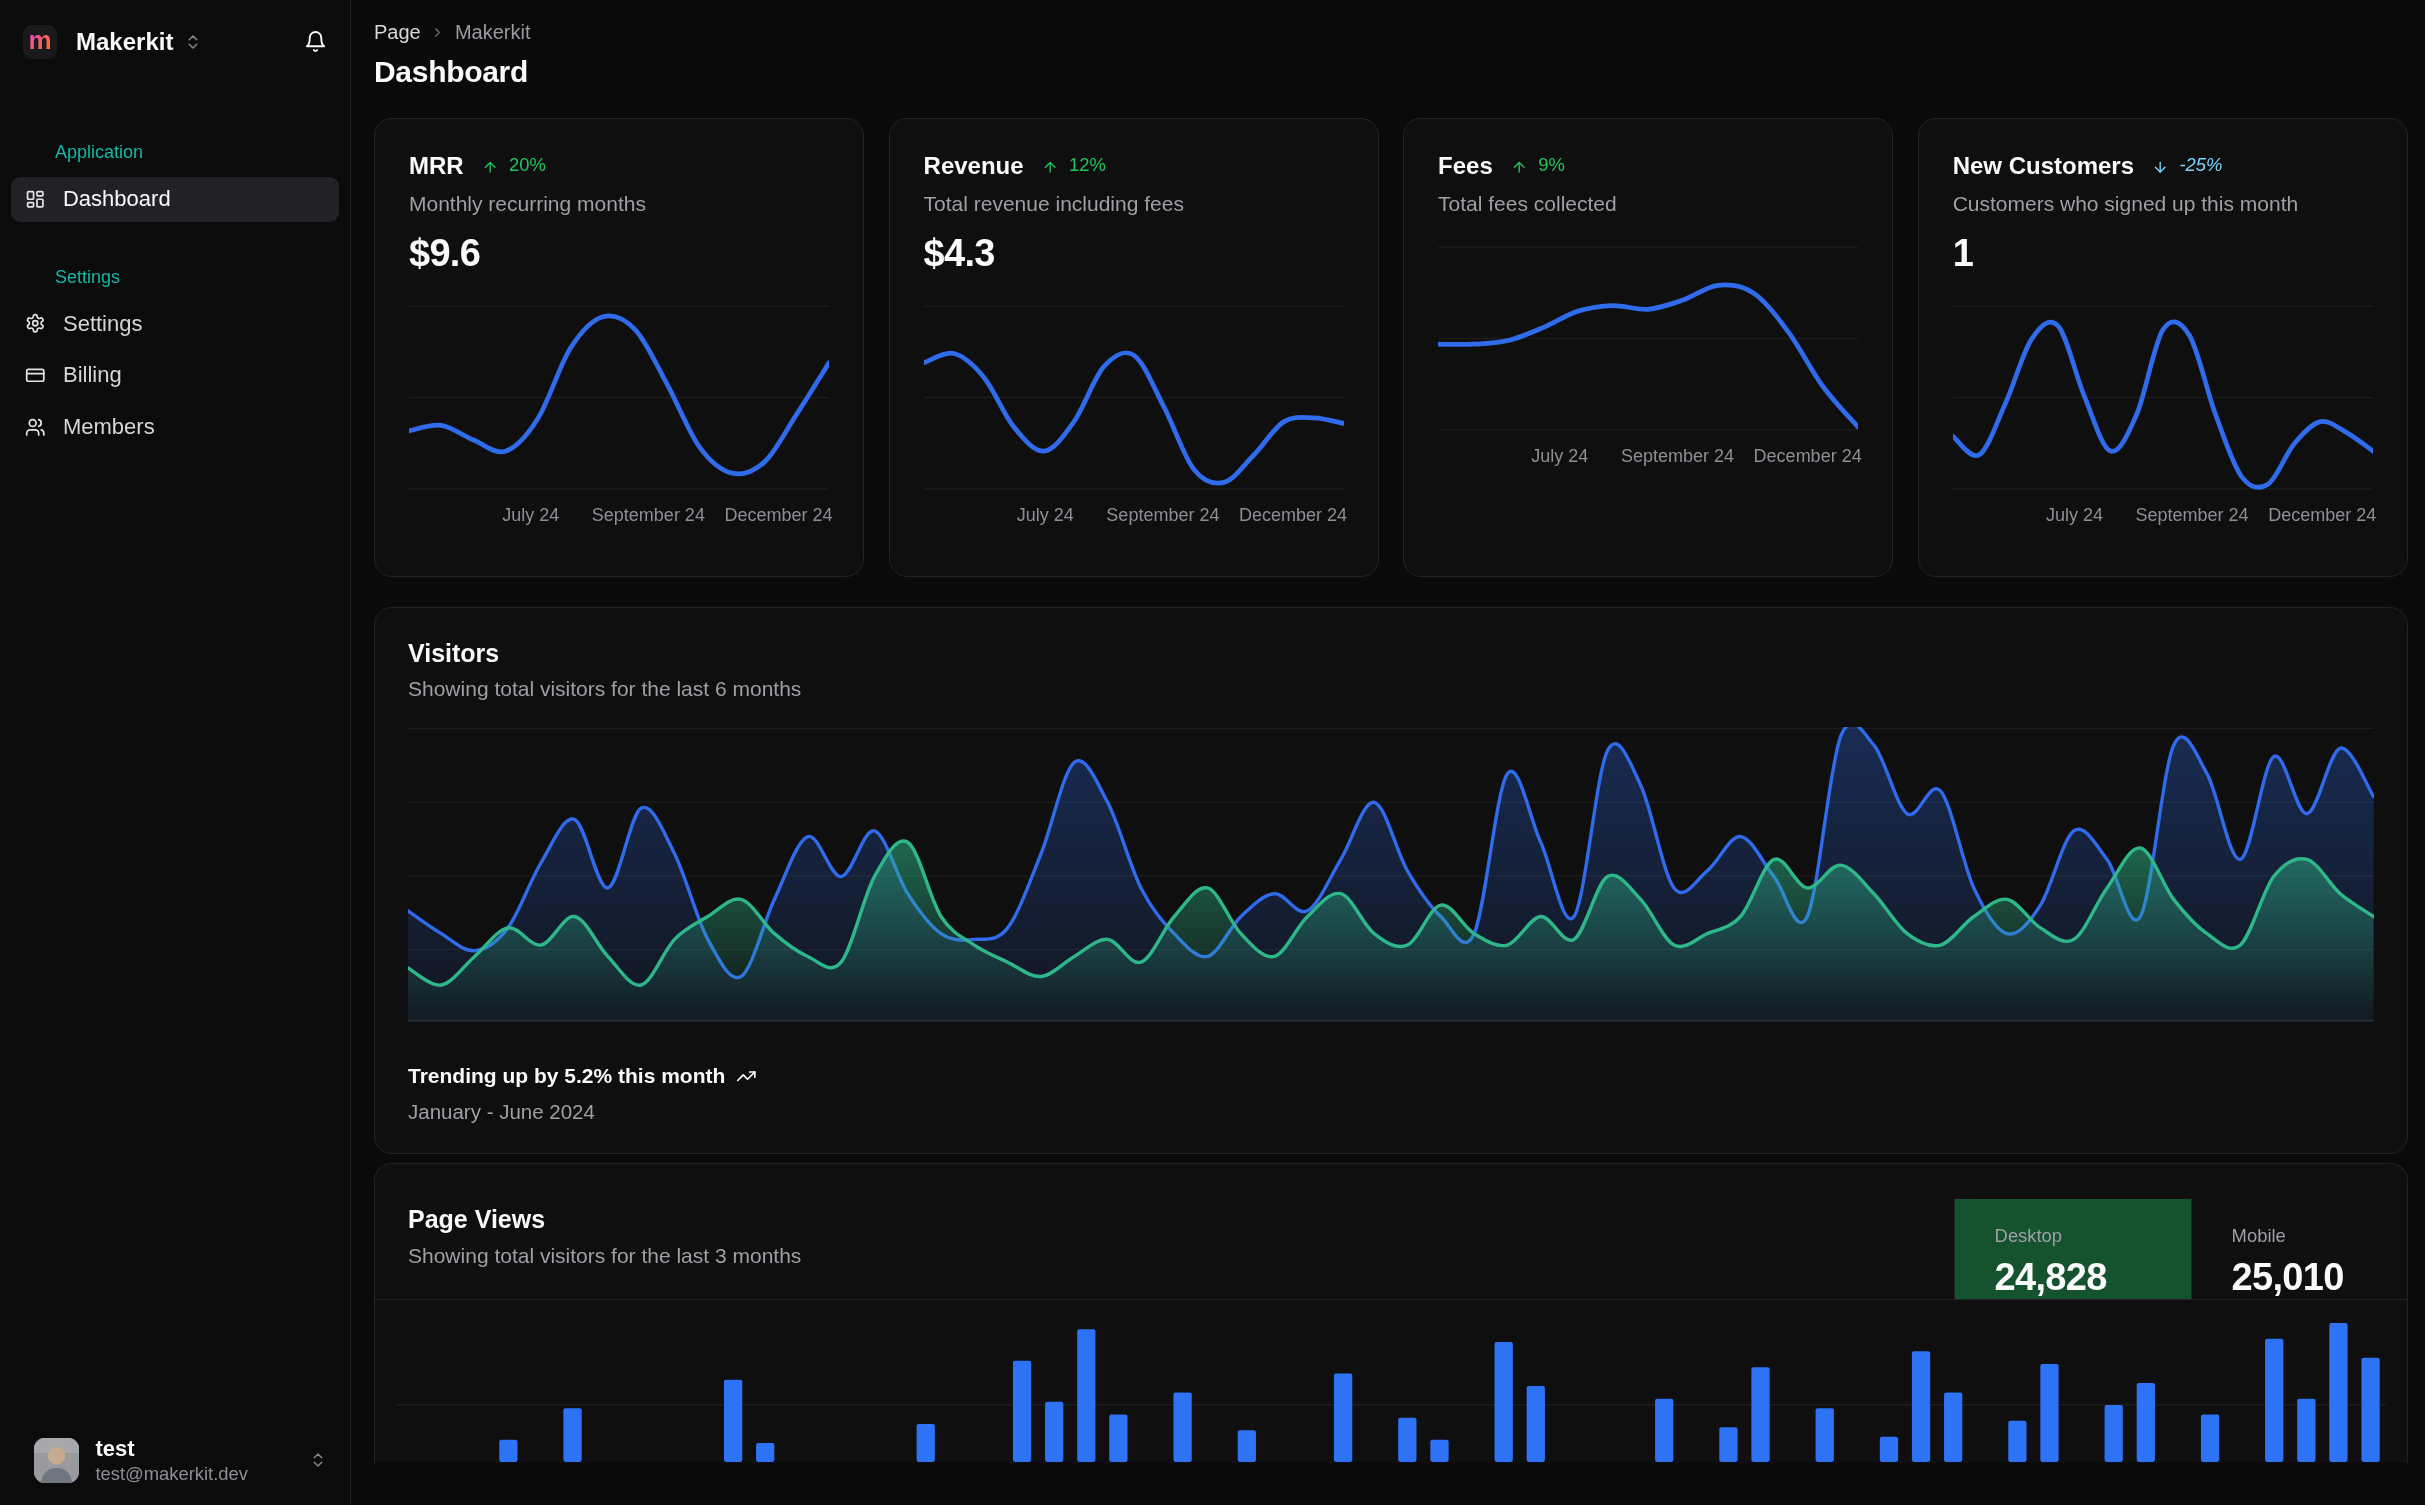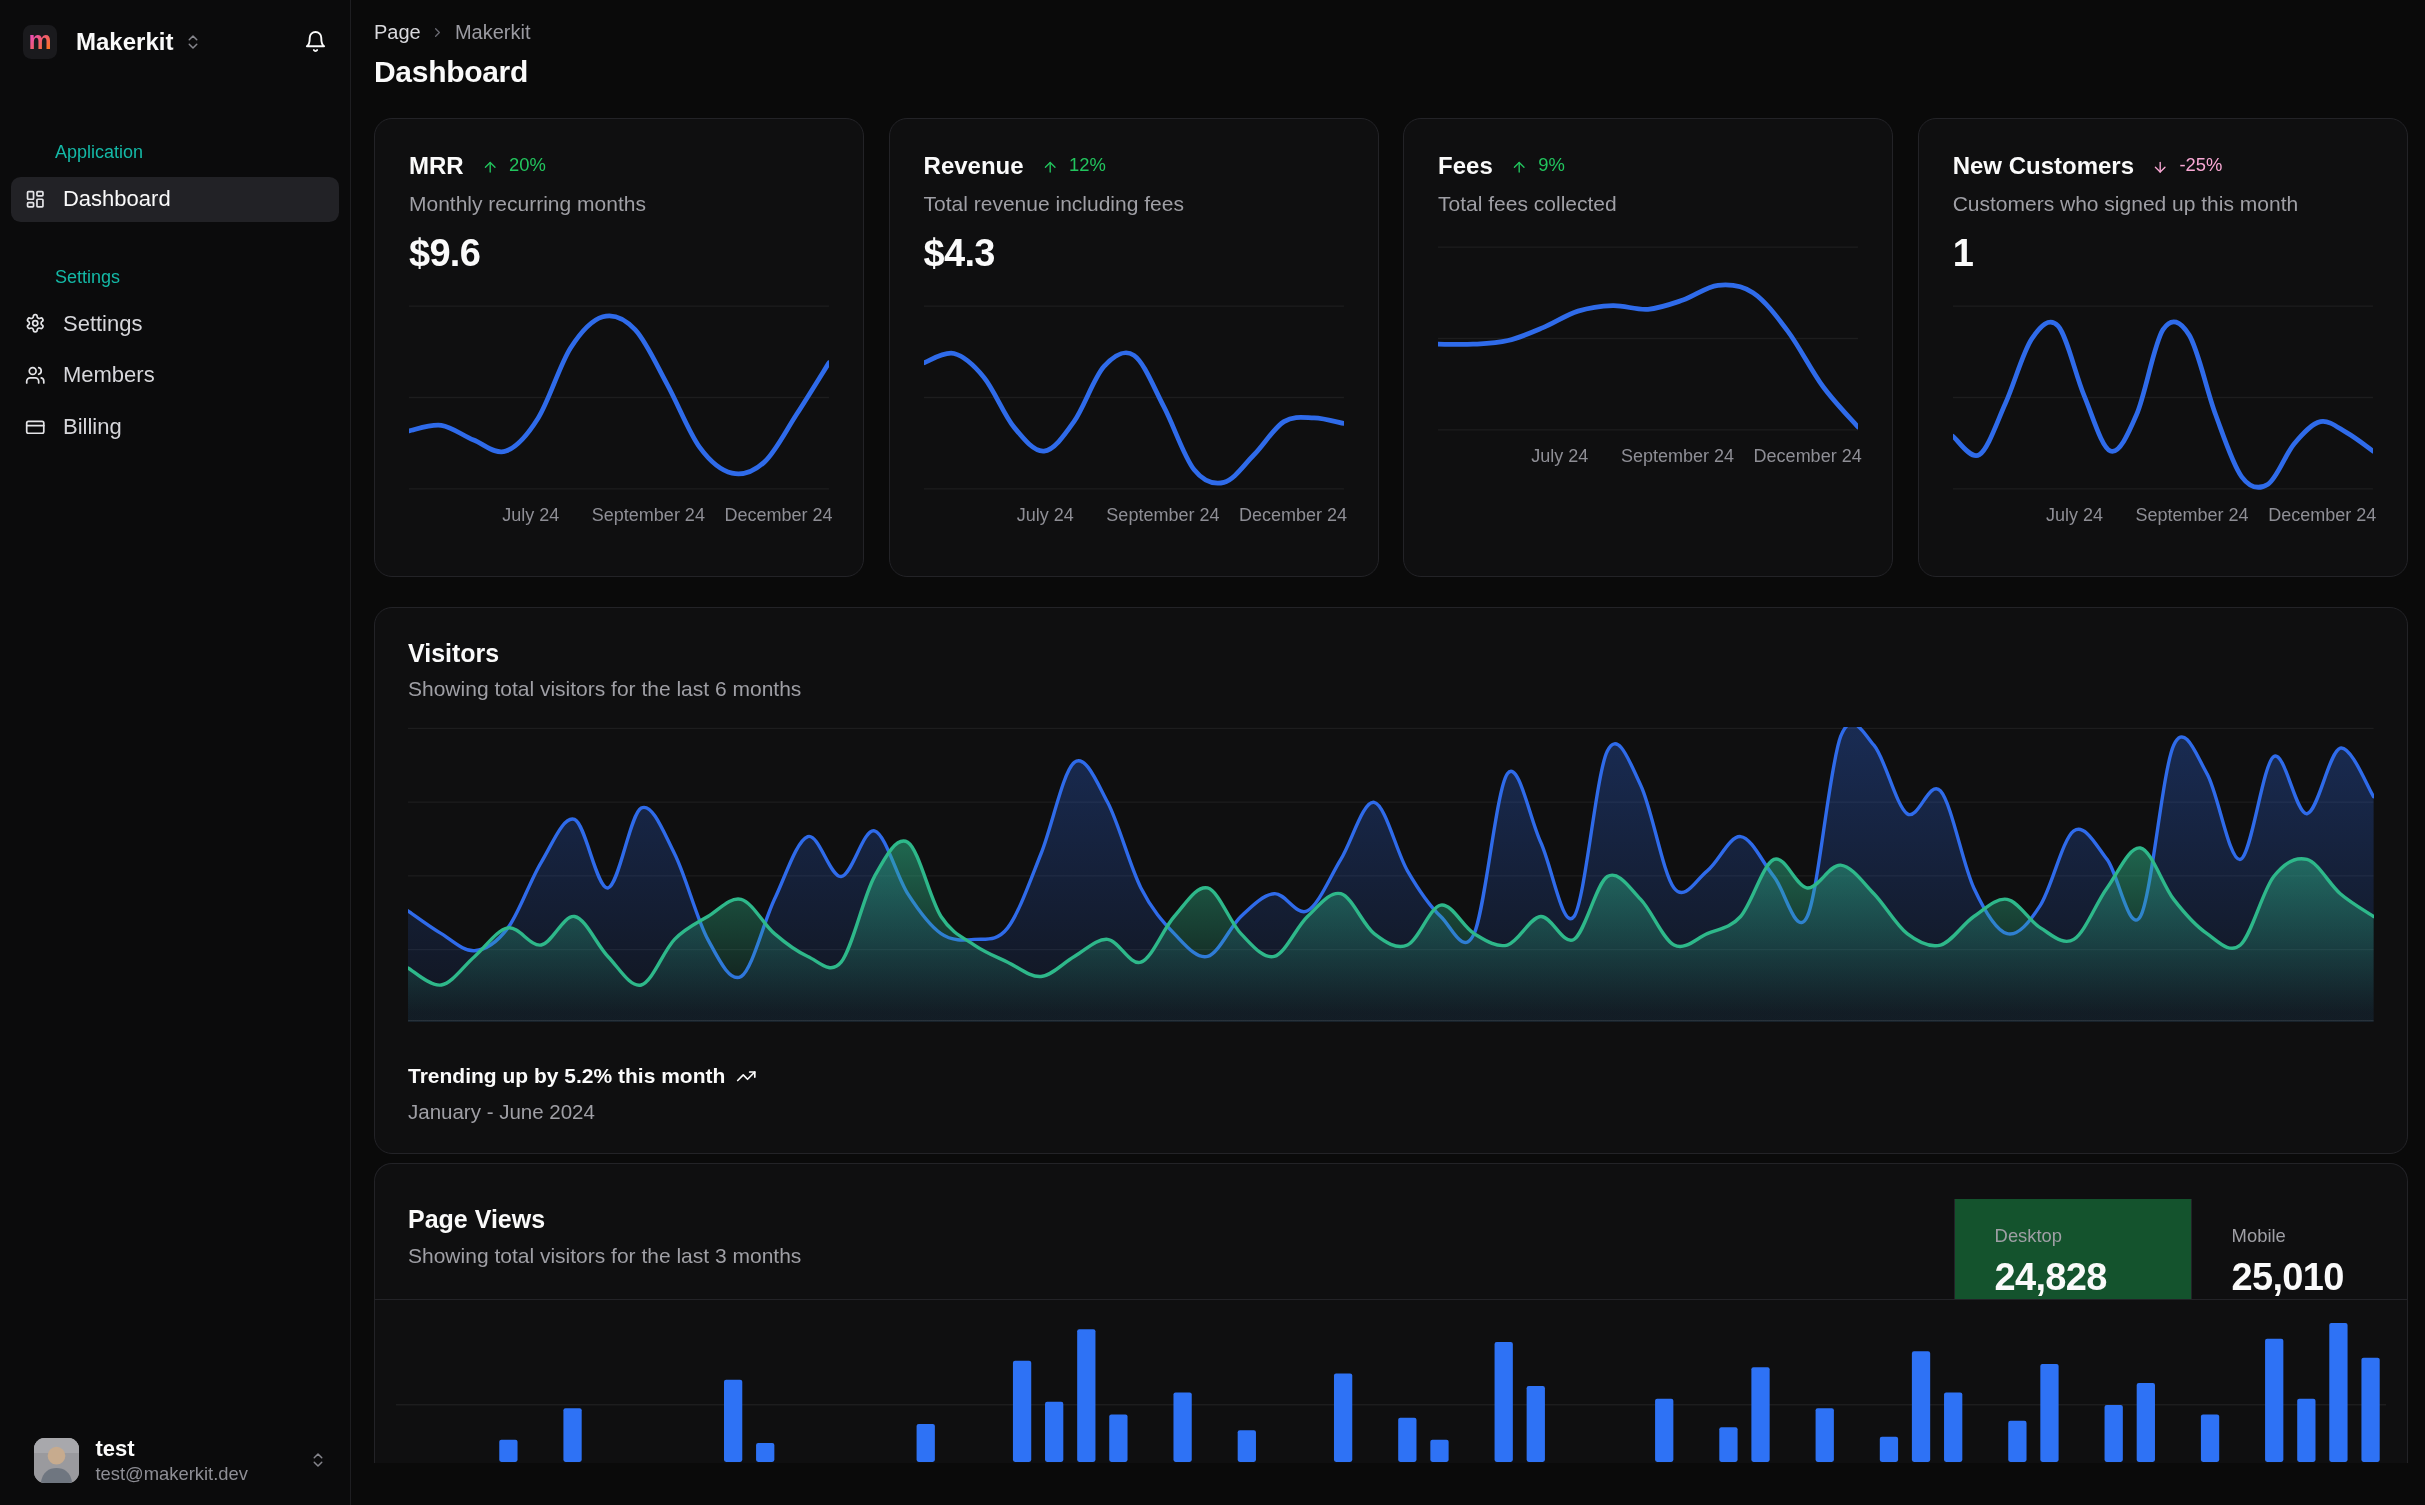--- a/index.html
+++ b/index.html
@@ -49,21 +49,21 @@
   .bc-cur { color:#9a9aa1; cursor:pointer; }
   .page-title { margin-top:11px; font-size:30px; font-weight:700; letter-spacing:-0.3px; }
 
   .stats-grid { margin-top:29px; display:grid; grid-template-columns:repeat(4,1fr); gap:24.6px; }
   .card { background:#0f0f10; border:1.4px solid #232327; border-radius:18px; }
   .stat-card { height:459px; padding:33px 34px 27px; display:flex; flex-direction:column; }
   .sc-head { display:flex; align-items:baseline; }
   .sc-title { font-size:24px; font-weight:600; }
   .trend { display:inline-flex; align-items:center; gap:11px; margin-left:18px; font-size:18.4px; }
   .trend.up { color:#22c55e; }
-  .trend.down { color:#f9a8d4; }
+  .trend.down { color:#7dd3fc;font-style:italic; }
   .trend .icon { transform:translateY(2px); }
   .sc-desc { margin-top:12.3px; font-size:21px; color:#9f9fa5; }
   .sc-value { margin-top:16.4px; font-size:38px; font-weight:700; letter-spacing:-0.7px; }
   .spark-wrap { margin-top:23px; height:199px; }
   .spark-wrap svg { width:100%; height:100%; display:block; }
   .spark-axis { position:relative; height:22px; margin-top:8.2px; }
   .spark-axis span { position:absolute; transform:translateX(-50%); font-size:18px; color:#8e8e95; white-space:nowrap; }
 
   .visitors-card { margin-top:30px; padding:31px 33px 29px; }
   .v-title { font-size:25px; font-weight:600; }
@@ -134,36 +134,36 @@
           <svg width="20.5" height="20.5" viewBox="0 0 24 24" fill="none" stroke="currentColor" stroke-width="2" stroke-linecap="round" stroke-linejoin="round">
               <path d="M12.22 2h-.44a2 2 0 0 0-2 2v.18a2 2 0 0 1-1 1.73l-.43.25a2 2 0 0 1-2 0l-.15-.08a2 2 0 0 0-2.73.73l-.22.38a2 2 0 0 0 .73 2.73l.15.1a2 2 0 0 1 1 1.72v.51a2 2 0 0 1-1 1.74l-.15.09a2 2 0 0 0-.73 2.73l.22.38a2 2 0 0 0 2.73.73l.15-.08a2 2 0 0 1 2 0l.43.25a2 2 0 0 1 1 1.73V20a2 2 0 0 0 2 2h.44a2 2 0 0 0 2-2v-.18a2 2 0 0 1 1-1.73l.43-.25a2 2 0 0 1 2 0l.15.08a2 2 0 0 0 2.73-.73l.22-.39a2 2 0 0 0-.73-2.73l-.15-.08a2 2 0 0 1-1-1.74v-.5a2 2 0 0 1 1-1.74l.15-.09a2 2 0 0 0 .73-2.73l-.22-.38a2 2 0 0 0-2.73-.73l-.15.08a2 2 0 0 1-2 0l-.43-.25a2 2 0 0 1-1-1.73V4a2 2 0 0 0-2-2z"></path>
               <circle cx="12" cy="12" r="3"></circle>
             </svg>
         </span>
         <span class="lbl">Settings</span>
       </div>
       <div class="nav-item">
         <span class="icon">
           <svg width="20.5" height="20.5" viewBox="0 0 24 24" fill="none" stroke="currentColor" stroke-width="2" stroke-linecap="round" stroke-linejoin="round">
+              <rect width="20" height="14" x="2" y="5" rx="2"></rect>
+              <line x1="2" x2="22" y1="10" y2="10"></line>
+            </svg>
+        </span>
+        <span class="lbl">Billing</span>
+      </div>
+      <div class="nav-item">
+        <span class="icon">
+          <svg width="20.5" height="20.5" viewBox="0 0 24 24" fill="none" stroke="currentColor" stroke-width="2" stroke-linecap="round" stroke-linejoin="round">
               <path d="M16 21v-2a4 4 0 0 0-4-4H6a4 4 0 0 0-4 4v2"></path>
               <circle cx="9" cy="7" r="4"></circle>
               <path d="M22 21v-2a4 4 0 0 0-3-3.87"></path>
               <path d="M16 3.13a4 4 0 0 1 0 7.75"></path>
             </svg>
         </span>
         <span class="lbl">Members</span>
-      </div>
-      <div class="nav-item">
-        <span class="icon">
-          <svg width="20.5" height="20.5" viewBox="0 0 24 24" fill="none" stroke="currentColor" stroke-width="2" stroke-linecap="round" stroke-linejoin="round">
-              <rect width="20" height="14" x="2" y="5" rx="2"></rect>
-              <line x1="2" x2="22" y1="10" y2="10"></line>
-            </svg>
-        </span>
-        <span class="lbl">Billing</span>
       </div>
     </nav>
 
     <div class="user-row">
       <div class="avatar">
         <svg viewBox="0 0 66 66" width="45" height="45">
           <rect width="66" height="66" fill="#9a9a9e"></rect>
           <rect width="66" height="22" fill="#a8a8ac"></rect>
           <circle cx="33" cy="26" r="13" fill="#c7ab8e"></circle>
           <path d="M10 66c2-16 12-22 23-22s21 6 23 22z" fill="#6f7680"></path>

